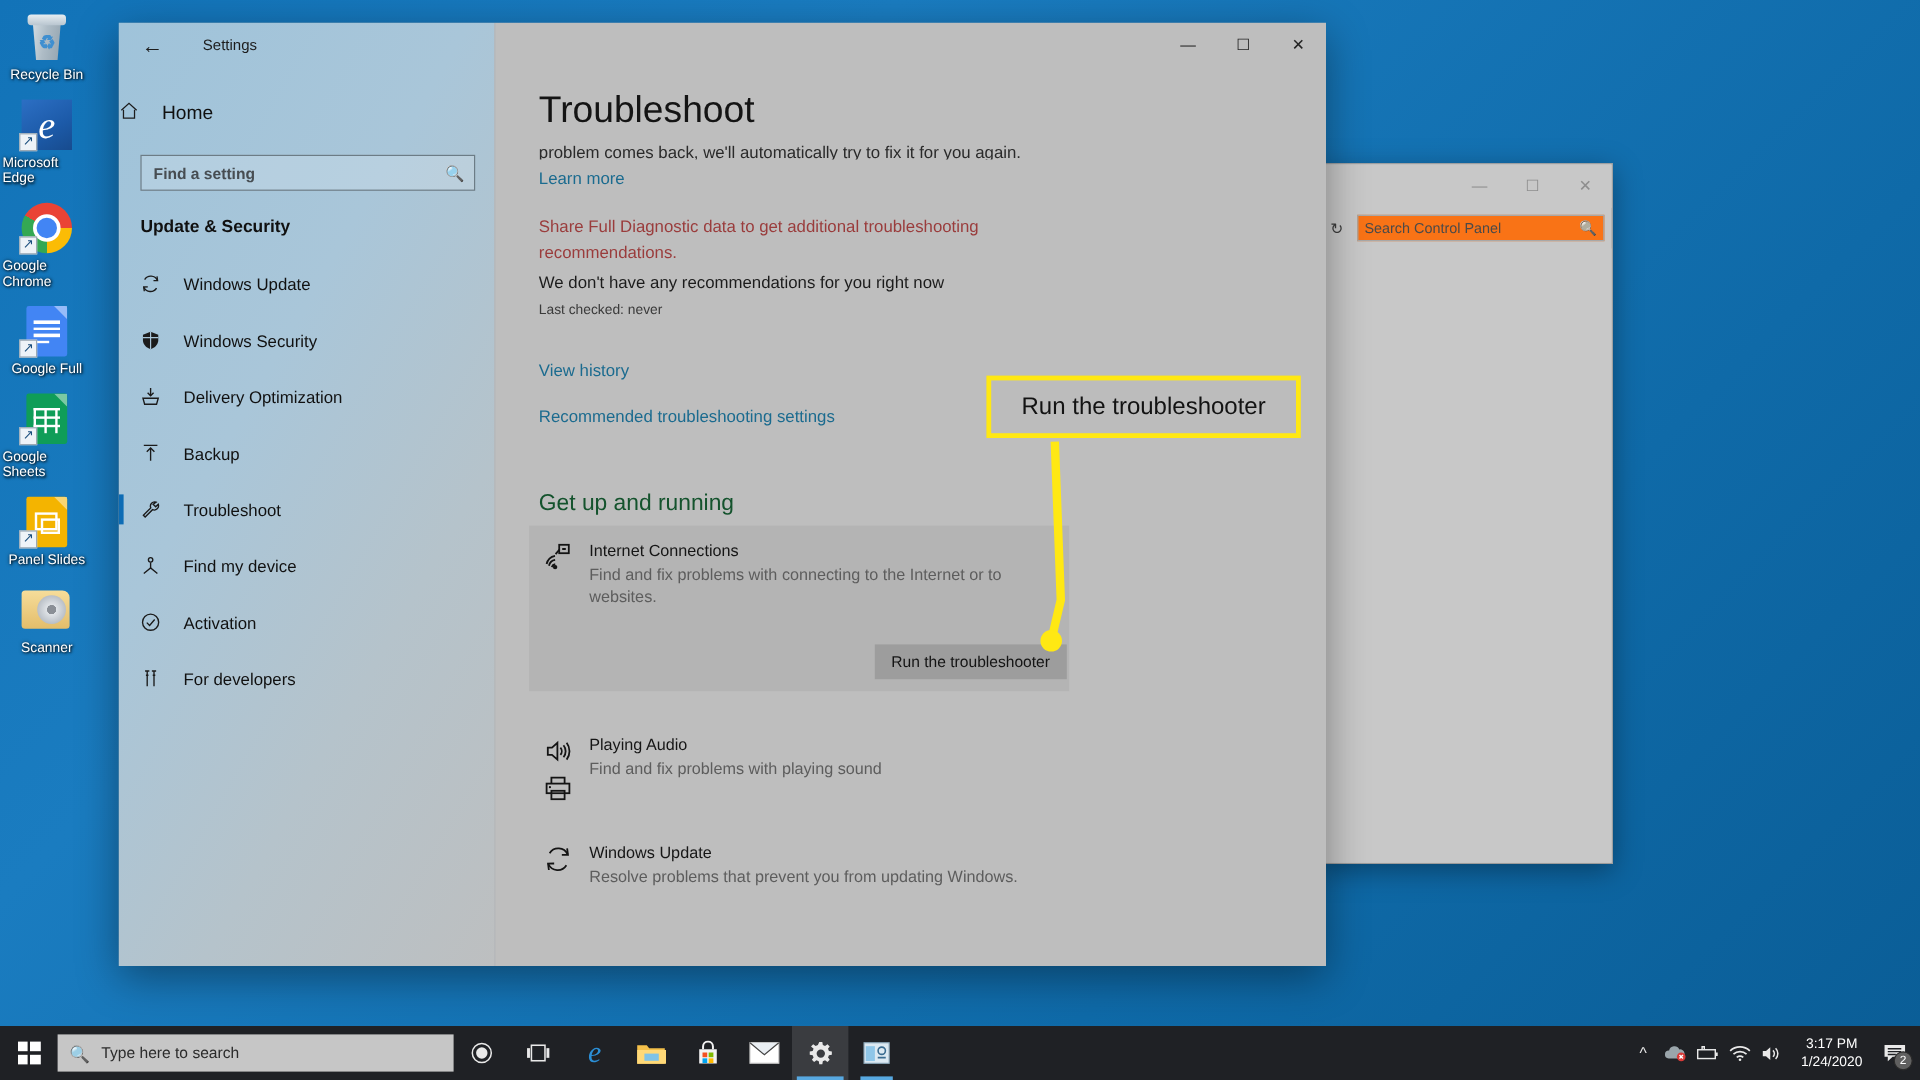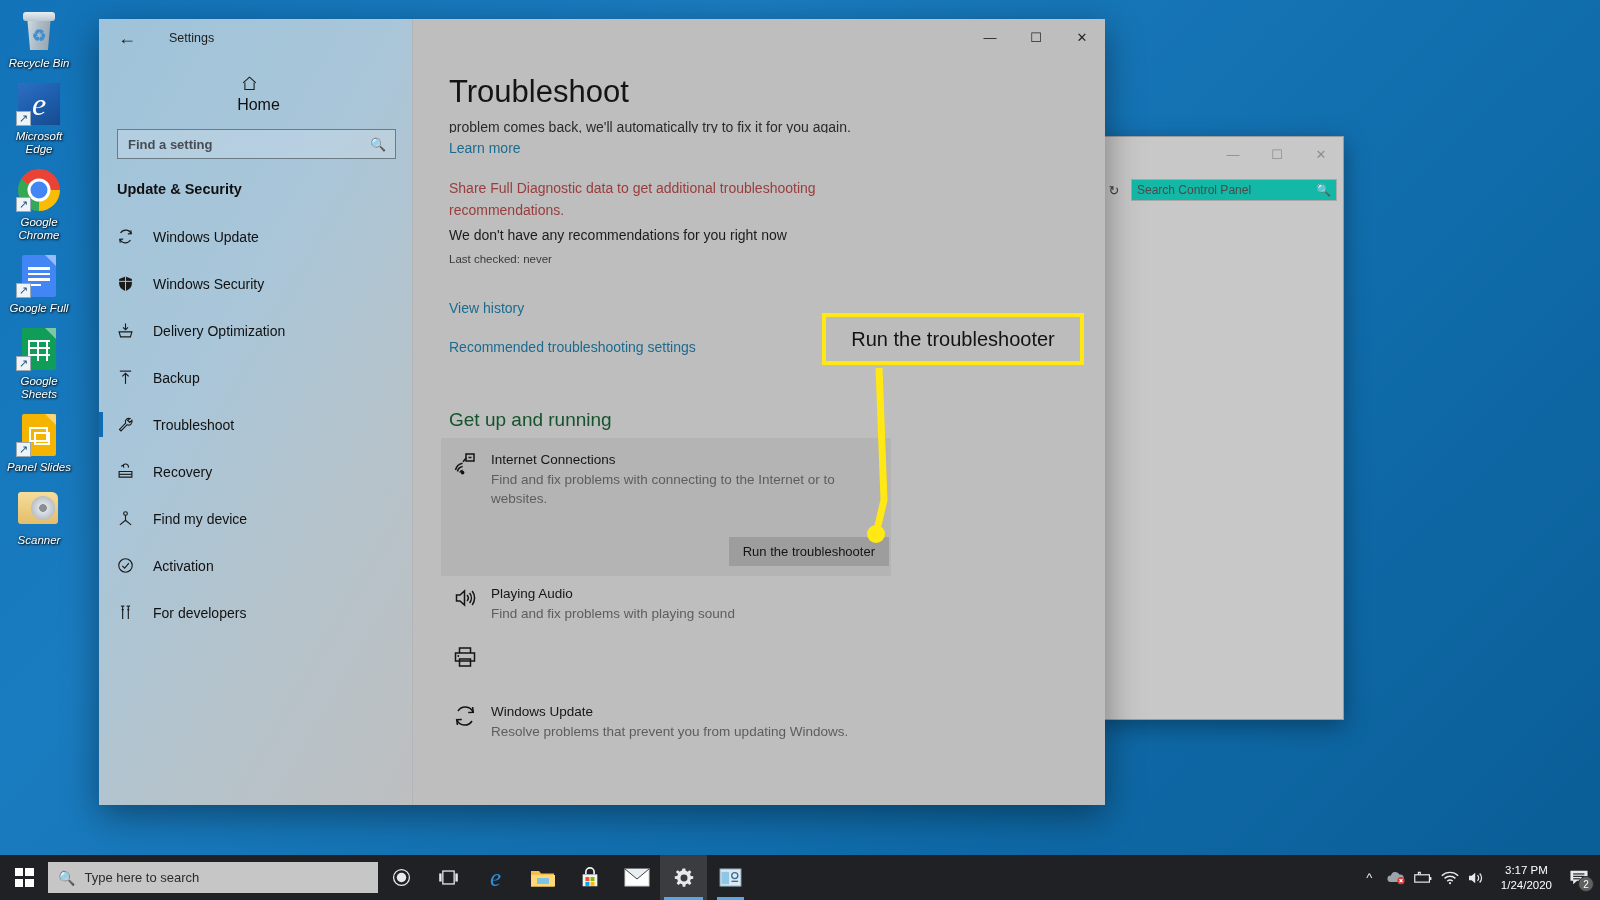--- a/index.html
+++ b/index.html
@@ -28,25 +28,24 @@
   .di-glyph {
     width: 46px; height: 46px;
     position: relative;
     display: flex; align-items: center; justify-content: center;
     margin-bottom: 3px;
   }
   .di-label {
     color: #ffffff;
     font-size: 11.5px;
     line-height: 13px;
-    text-align: center;
+    text-align: left;
     text-shadow: 1px 1px 2px rgba(0,0,0,.85), 0 0 3px rgba(0,0,0,.7);
     max-width: 74px;
     word-wrap: break-word;
-    font-style: italic;
   }
   .shortcut-arrow {
     position: absolute; left: 0; bottom: 1px;
     width: 15px; height: 15px;
     background: #eef3f8;
     border: 1px solid #9aa8b4;
     display: flex; align-items: center; justify-content: center;
     font-size: 11px; color: #1b4f7e; line-height: 1;
   }
 
@@ -171,21 +170,21 @@
   }
   #cp-refresh {
     width: 22px; height: 22px;
     display: flex; align-items: center; justify-content: center;
     color: #3d3d3d; font-size: 13px;
     cursor: pointer;
   }
   #cp-search {
     flex: 1; height: 22px;
     border: 1px solid #a8a8a8;
-    background: #14b8a6;
+    background: #f97316;
     display: flex; align-items: center;
     padding: 0 5px;
     font-size: 12px; color: #4a4a4a;
     cursor: text;
   }
   #cp-search .ph { flex: 1; }
   #cp-body { background: #c8c8c8; height: calc(100% - 70px); }
 
   
   #settings-window {
@@ -217,21 +216,20 @@
     font-size: 18px; color: #1d1d1d; cursor: pointer;
   }
   #settings-title {
     font-size: 12.5px; color: #1d1d1d; margin-left: 24px;
   }
 
   #home-row {
     display: flex; align-items: center;
     height: 40px; margin-top: 18px;
     cursor: pointer;
-    flex-direction: column;
   }
   #home-row .hicon { width: 30px; font-size: 16px; color: #1c1c1c; }
   #home-row .hlabel { font-size: 16px; color: #101010; margin-left: 6px; }
 
   #search-box {
     margin: 14px 16px 0 18px;
     height: 30px;
     border: 1px solid #6c7c86;
     background: rgba(255,255,255,.18);
     display: flex; align-items: center;
@@ -343,21 +341,21 @@
     font-family: "Liberation Sans", sans-serif;
     cursor: pointer;
   }
 
   
   .ts-row {
     position: absolute; left: 28px; width: 450px;
     display: flex; padding-left: 12px;
     cursor: pointer;
   }
-  #ts-row-audio { top: 565px; }
+  #ts-row-audio { top: 593px; }
   #ts-row-printer { top: 624px; }
   #ts-row-winupdate { top: 683px; }
 
   
   #sw-wincontrols {
     position: absolute; right: 0; top: 0;
     display: flex; height: 36px; z-index: 20;
   }
   .sw-ctl {
     width: 46px; height: 36px;
@@ -631,31 +629,20 @@
 
       <div class="nav-item selected">
         <span class="nicon">
           <svg width="17" height="17" viewBox="0 0 24 24" fill="none" stroke="#1b1b1b" stroke-width="1.6">
             <path d="M18.5 3.5 A5 5 0 0 0 12.2 10.2 L3.5 18.9 L5.6 21 L14.3 12.3 A5 5 0 0 0 21 6 L18 9 L15 6 Z"></path>
           </svg>
         </span>
         <span class="nlabel">Troubleshoot</span>
       </div>
 
-      <div class="nav-item">
-        <span class="nicon">
-          <svg width="17" height="17" viewBox="0 0 24 24" fill="none" stroke="#1b1b1b" stroke-width="1.6">
-            <path d="M9 3 A4 4 0 0 1 16 6.5"></path>
-              <path d="M9.5 6.5 L9 3 L5.8 4.5"></path>
-            <path d="M3 12 H21 V20 H3 Z"></path>
-              <path d="M3 16 H21"></path>
-          </svg>
-        </span>
-        <span class="nlabel">Recovery</span>
-      </div>
 
       <div class="nav-item">
         <span class="nicon">
           <svg width="17" height="17" viewBox="0 0 24 24" fill="none" stroke="#1b1b1b" stroke-width="1.6">
             <circle cx="12" cy="5" r="2.6"></circle>
               <path d="M12 8 V15"></path>
             <path d="M4 21 L12 14.5 L20 21"></path>
           </svg>
         </span>
         <span class="nlabel">Find my device</span>

